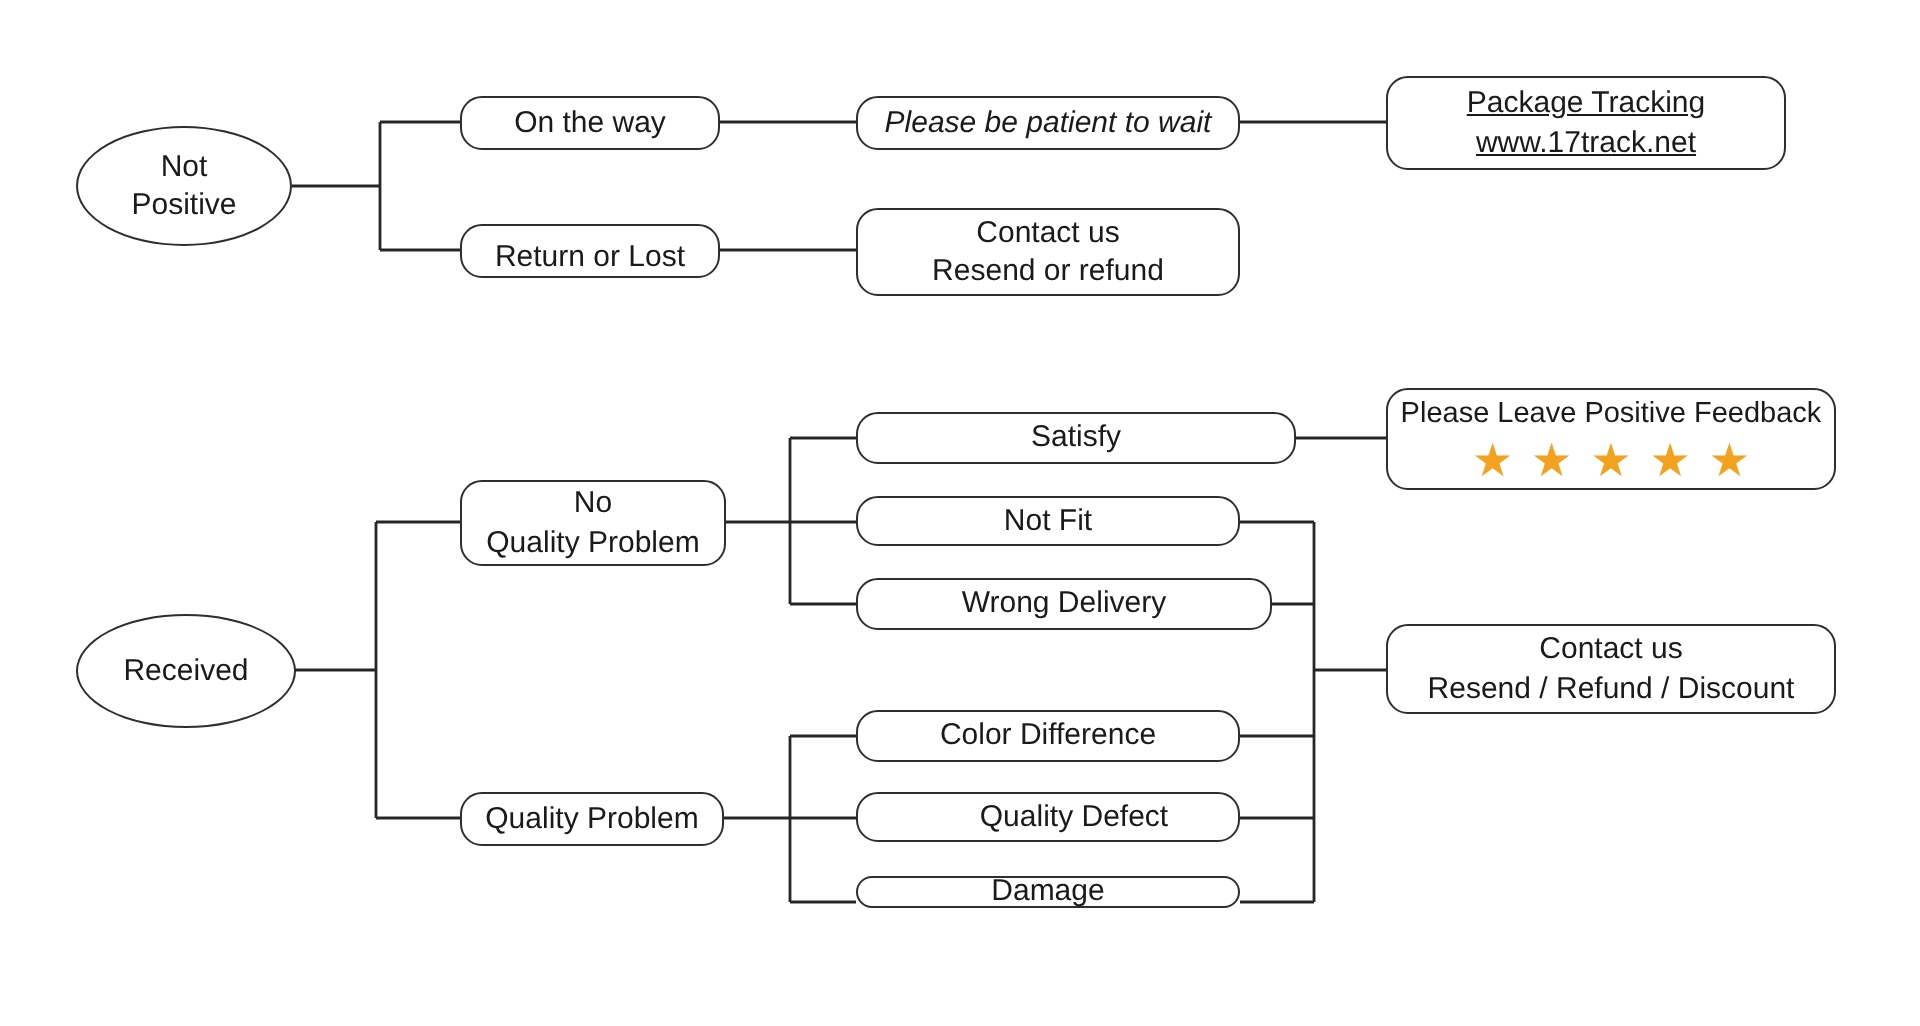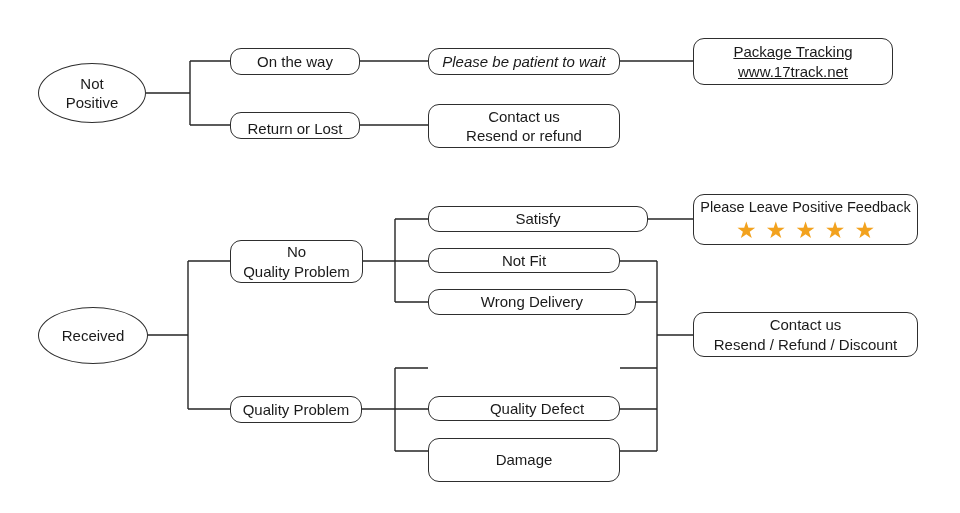--- a/index.html
+++ b/index.html
@@ -82,26 +82,29 @@
   </div>
 
   <div class="node" style="left:428px; top:248px; width:192px; height:25px;">
     <span class="label">Not Fit</span>
   </div>
 
   <div class="node" style="left:428px; top:289px; width:208px; height:26px;">
     <span class="label">Wrong Delivery</span>
   </div>
 
+  <div class="node" style="left:428px; top:355px; width:192px; height:26px;">
+    <span class="label">Color Difference</span>
+  </div>
 
   <div class="node" style="left:428px; top:396px; width:192px; height:25px;padding-left:26px;">
     <span class="label">Quality Defect</span>
   </div>
 
-  <div class="node" style="left:428px; top:438px; width:192px; height:44px;">
+  <div class="node" style="left:428px; top:438px; width:192px; height:16px;">
     <span class="label">Damage</span>
   </div>
 
   <div class="node feedback" style="left:693px; top:194px; width:225px; height:51px;">
     <span class="fb-title">Please Leave Positive Feedback</span>
     <span class="stars" style="color: rgb(242, 162, 30);">★★★★★</span>
   </div>
 
   <div class="node" style="left:693px; top:312px; width:225px; height:45px;">
     <span class="label">Contact us

